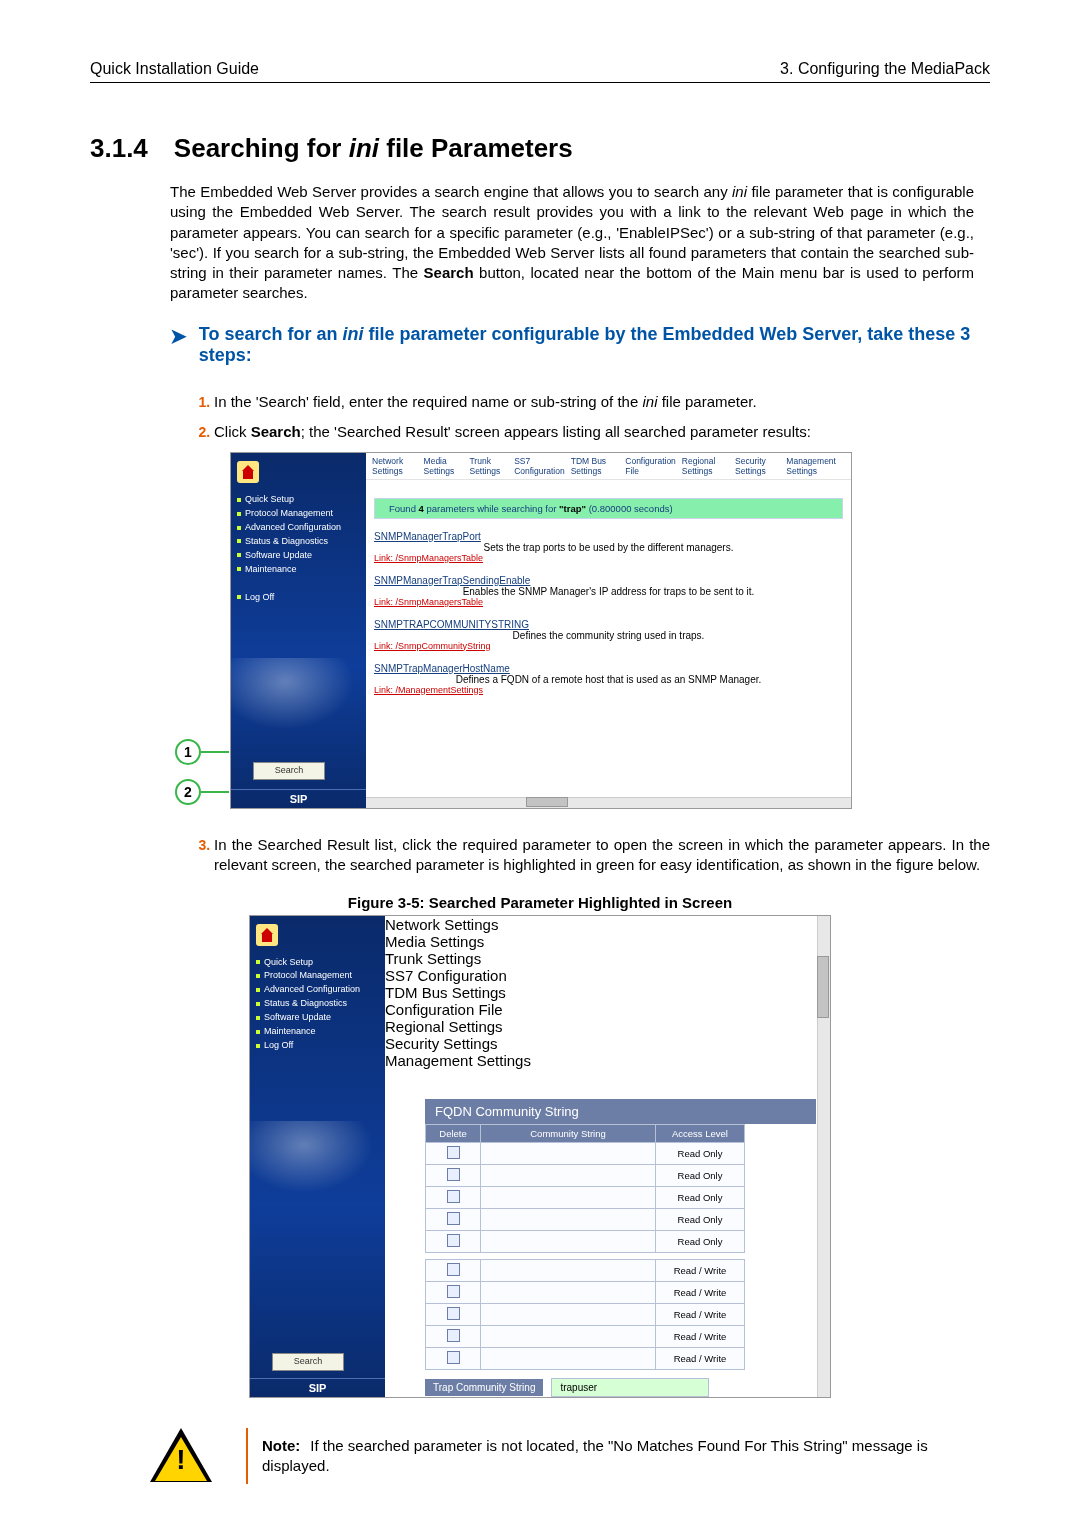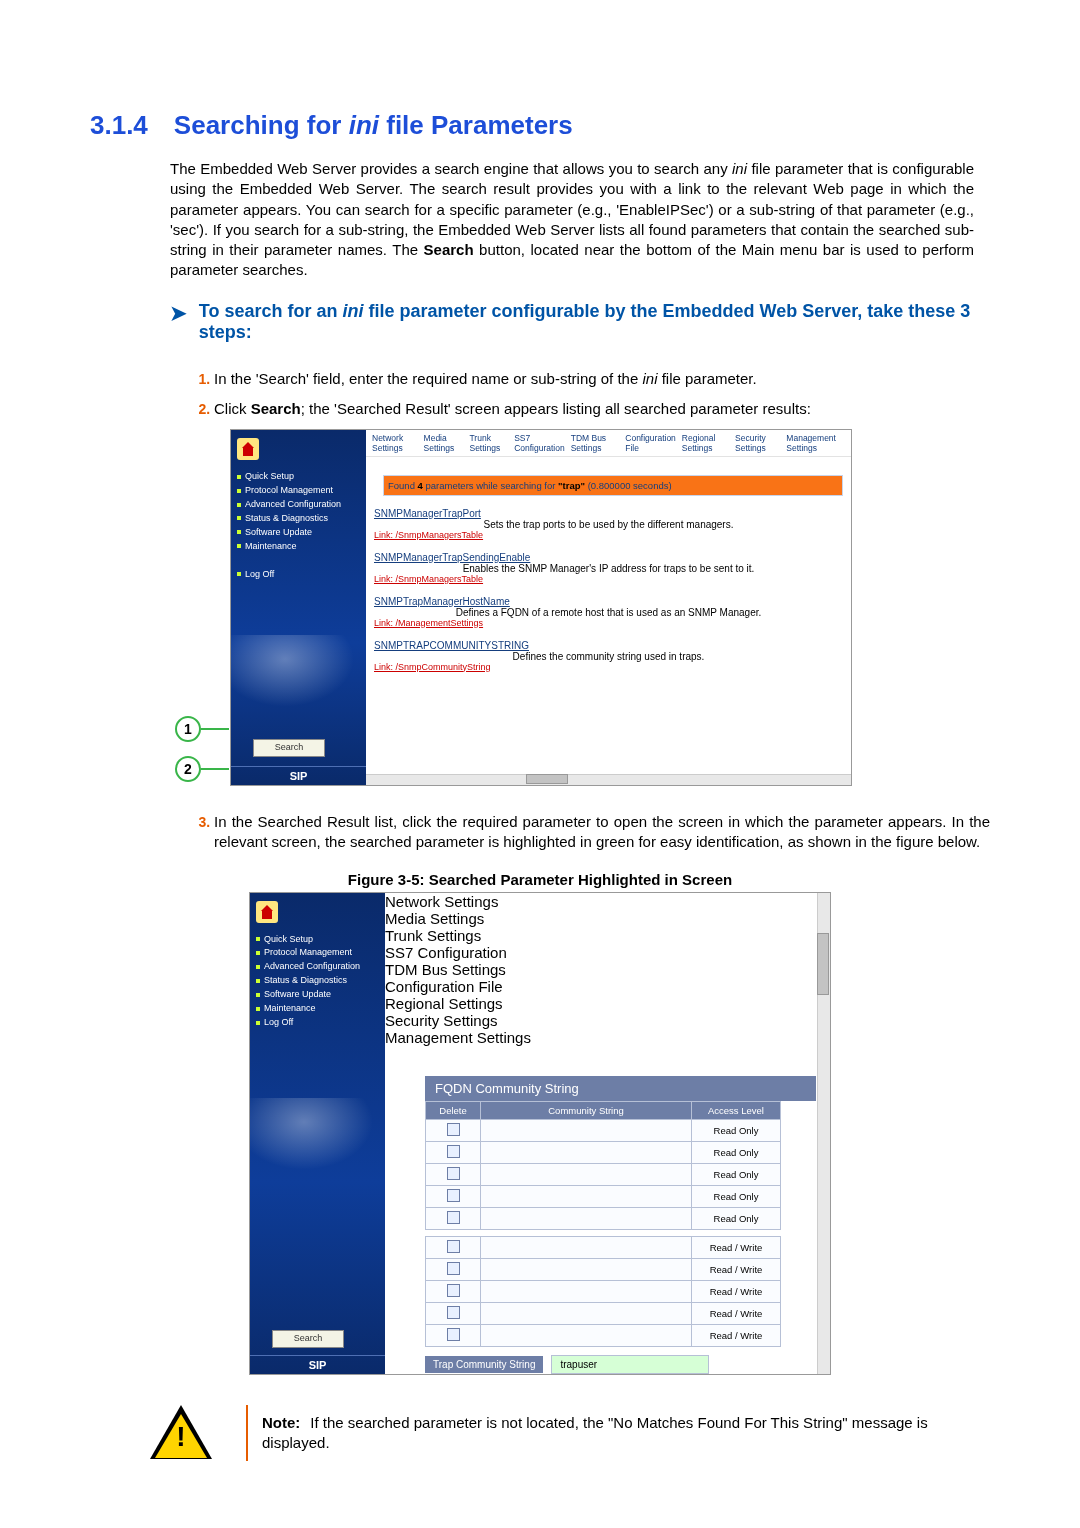--- a/index.html
+++ b/index.html
@@ -17,21 +17,21 @@
     display: flex;
     justify-content: space-between;
     border-bottom: 1px solid #000;
     padding-bottom: 4px;
     font-size: 16px;
   }
   .section-title {
     margin-top: 50px;
     font-size: 26px;
     font-weight: bold;
-    color: #1d4ed8;
+    color: #000000;
   }
   .section-title .num { margin-right: 26px; }
   .section-title .ini { font-style: italic; }
   .body-text {
     margin: 18px 16px 0 80px;
     text-align: justify;
     line-height: 1.35;
   }
   .body-text .ini { font-style: italic; }
   .body-text .bold { font-weight: bold; }
@@ -135,23 +135,23 @@
     display: flex;
     gap: 6px;
     padding: 4px 6px 2px 6px;
     color: #153e7e;
     font-size: 8.5px;
     border-bottom: 1px solid #e3e3e3;
     flex-wrap: nowrap;
   }
   .fig34 .topnav div { line-height: 1.15; }
   .fig34 .found {
-    margin: 18px 8px 4px 17px;
-    padding: 4px 4px;
-    background: #f97316;
+    margin: 18px 8px 4px 8px;
+    padding: 4px 14px;
+    background: #86efac;
     border: 1px solid #c7d4ea;
     font-size: 9.5px;
     color: #153e7e;
   }
   .fig34 .found b { color: #000; }
   .fig34 .result {
     margin: 12px 8px 0 8px;
     font-size: 10px;
   }
   .fig34 .result .rtitle {
@@ -211,21 +211,21 @@
   .panel-title {
     margin: 30px 14px 0 40px;
     padding: 5px 10px;
     background: #6d7ea6;
     color: #fff;
     font-size: 13px;
   }
   .tbl {
     margin: 0 14px 0 40px;
     border-collapse: collapse;
-    width: 356px;
+    width: 320px;
     font-size: 9.5px;
   }
   .tbl th {
     background: #6d7ea6; color: #fff;
     padding: 3px 4px; font-weight: normal;
     border: 1px solid #b6c0d6;
   }
   .tbl td {
     border: 1px solid #b6c0d6;
     padding: 3px 4px;
@@ -286,20 +286,24 @@
     flex: 1;
     line-height: 1.35;
   }
   .note-box .text b { margin-right: 10px; }
 </style>
 </head>
 <body>
 
 <div class="page">
 
+  <div class="hdr">
+    <div>Quick Installation Guide</div>
+    <div>3. Configuring the MediaPack</div>
+  </div>
 
   <div class="section-title">
     <span class="num">3.1.4</span><span>Searching for </span><span class="ini">ini</span><span> file Parameters</span>
   </div>
 
   <div class="body-text">
     <span>The Embedded Web Server provides a search engine that allows you to search any </span><span class="ini">ini</span><span> file parameter that is configurable using the Embedded Web Server. The search result provides you with a link to the relevant Web page in which the parameter appears. You can search for a specific parameter (e.g., 'EnableIPSec') or a sub-string of that parameter (e.g., 'sec'). If you search for a sub-string, the Embedded Web Server lists all found parameters that contain the searched sub-string in their parameter names. The </span><span class="bold">Search</span><span> button, located near the bottom of the Main menu bar is used to perform parameter searches.</span>
   </div>
 
   <div class="sub-head">
@@ -356,28 +360,28 @@
           <div class="rtitle">SNMPManagerTrapPort</div>
           <div class="rdesc">Sets the trap ports to be used by the different managers.</div>
           <div class="rlink">Link:  /SnmpManagersTable</div>
         </div>
         <div class="result">
           <div class="rtitle">SNMPManagerTrapSendingEnable</div>
           <div class="rdesc">Enables the SNMP Manager's IP address for traps to be sent to it.</div>
           <div class="rlink">Link:  /SnmpManagersTable</div>
         </div>
         <div class="result">
+          <div class="rtitle">SNMPTRAPCOMMUNITYSTRING</div>
+          <div class="rdesc">Defines the community string used in traps.</div>
+          <div class="rlink">Link:  /SnmpCommunityString</div>
+        </div>
+        <div class="result">
           <div class="rtitle">SNMPTrapManagerHostName</div>
           <div class="rdesc">Defines a FQDN of a remote host that is used as an SNMP Manager.</div>
           <div class="rlink">Link:  /ManagementSettings</div>
-        </div>
-        <div class="result">
-          <div class="rtitle">SNMPTRAPCOMMUNITYSTRING</div>
-          <div class="rdesc">Defines the community string used in traps.</div>
-          <div class="rlink">Link:  /SnmpCommunityString</div>
         </div>
         <div class="scroll-bottom"></div>
         <div class="scroll-thumb"></div>
       </div>
     </div>
     <div class="callout c1">
       <div class="bubble">1</div>
         <div class="line"></div>
     </div>
     <div class="callout c2">

